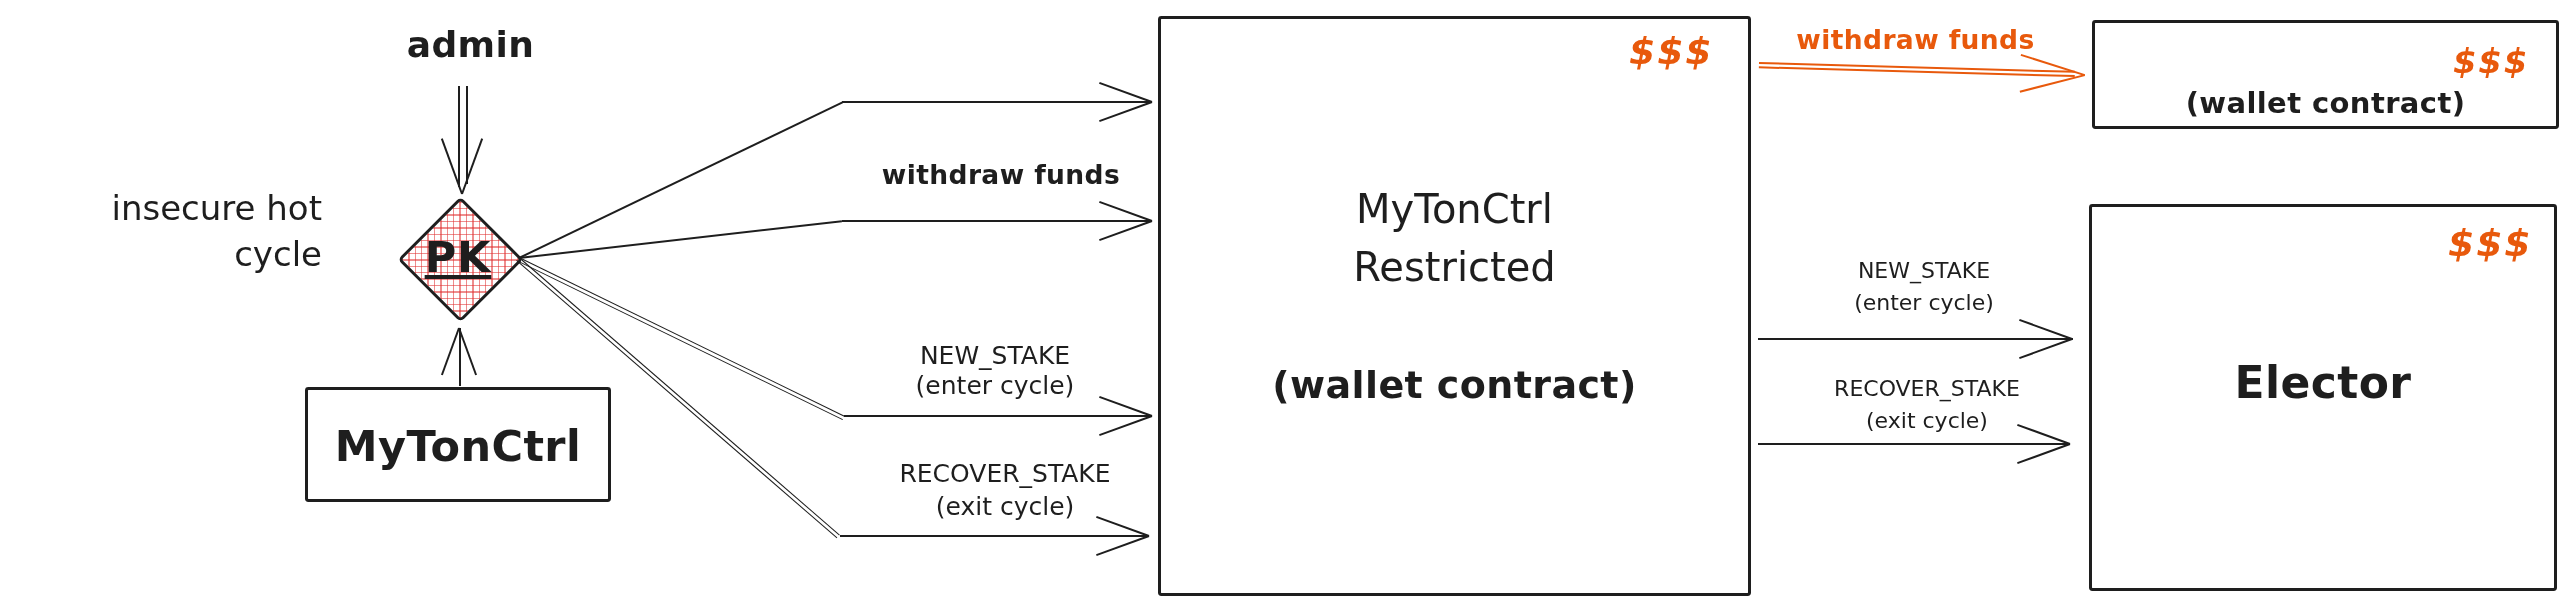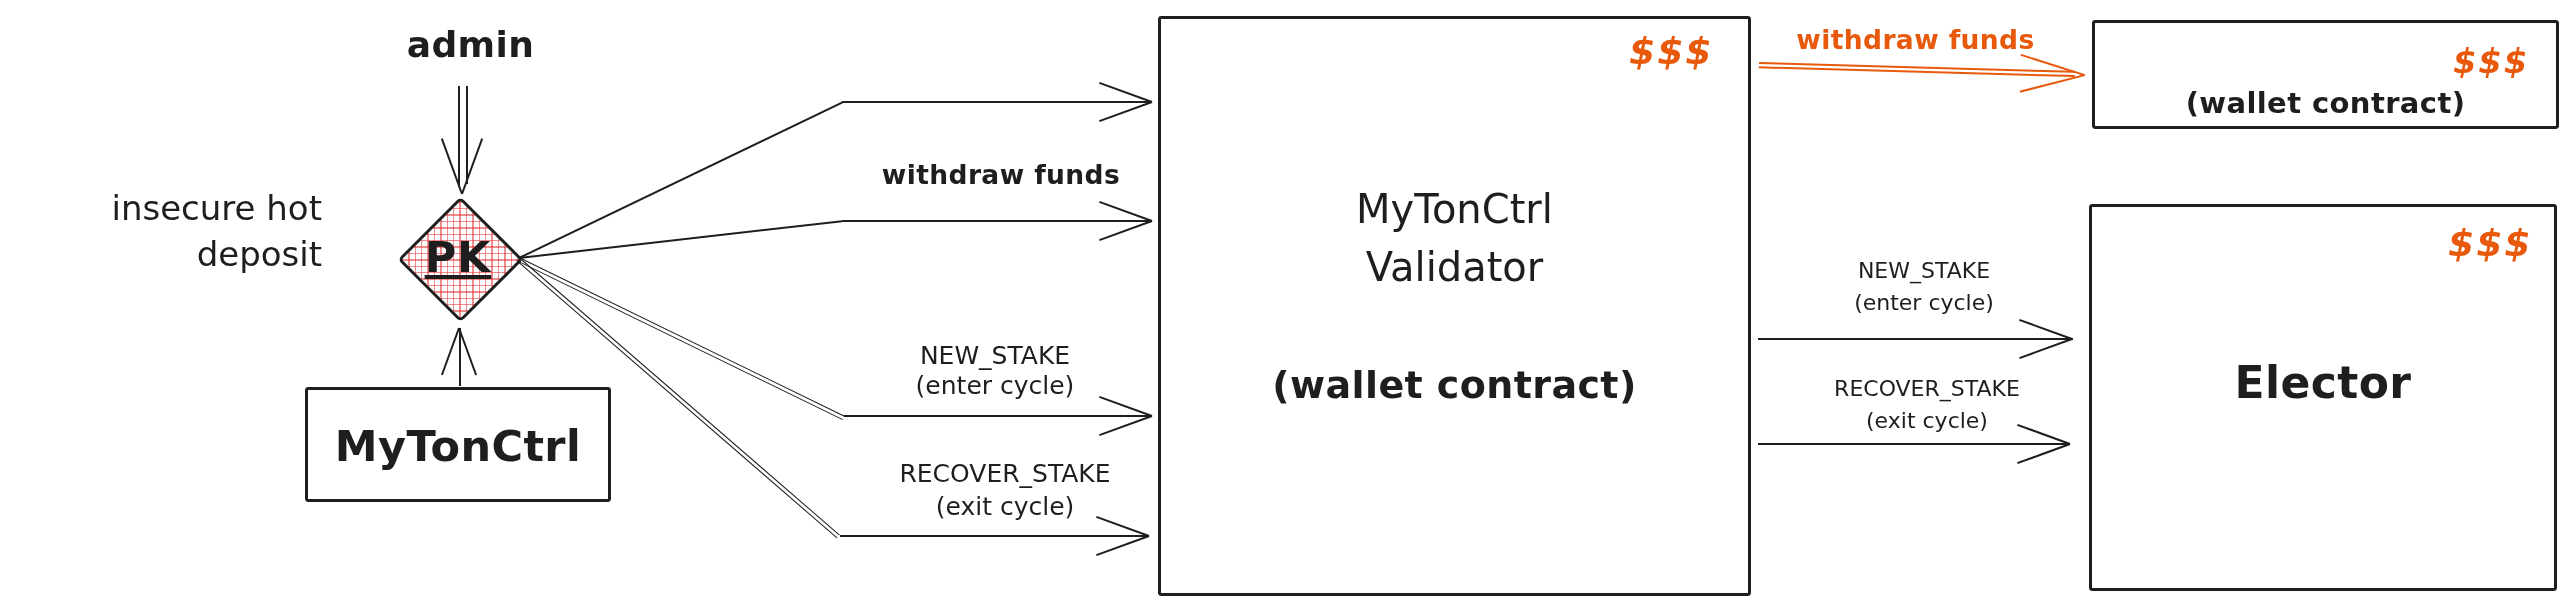--- a/index.html
+++ b/index.html
@@ -46,21 +46,21 @@
 </style>
 </head>
 <body>
 
 <div id="canvas">
 
   <div class="txt" style="left:385px;top:24px;width:171px;font-size:36px;">admin</div>
 
   <div style="position:absolute;left:0px;top:185px;width:322px;text-align:right;font-size:34px;line-height:46px;">
     <div>insecure hot</div>
-    <div>deposit</div>
+    <div>cycle</div>
   </div>
 
   <div class="vline" style="left:458px;top:86px;height:101px;"></div>
   <div class="vline" style="left:466px;top:86px;height:98px;"></div>
   <div class="head d" style="left:462px;top:193px;">
     <span class="a1"></span>
       <span class="a2"></span>
   </div>
 
   <div class="pk-wrap">
@@ -111,21 +111,21 @@
     </div>
   <div style="position:absolute;left:834px;top:458px;width:342px;text-align:center;font-size:25px;line-height:32.5px;">
     <div>RECOVER_STAKE</div>
     <div>(exit cycle)</div>
   </div>
 
   <div class="box" style="left:1158px;top:16.2px;width:593px;height:580px;"></div>
   <div class="money" style="left:1629px;top:29px;">$$$</div>
   <div style="position:absolute;left:1158px;top:180px;width:593px;text-align:center;font-size:40px;line-height:58px;">
     <div>MyTonCtrl</div>
-    <div>Validator</div>
+    <div>Restricted</div>
   </div>
   <div class="txt" style="left:1158px;top:363px;width:593px;font-size:38px;">(wallet contract)</div>
 
   <div style="position:absolute;left:1759px;top:62px;width:326px;height:0;transform:rotate(1.6deg);transform-origin:0 50%;">
     <div class="line oline" style="left:0;top:0;width:316px;border-top-width:2.1px;box-shadow:0 4.3px 0 #e8590c;"></div>
     <div class="head o" style="left:326px;top:2.6px;">
       <span class="a1"></span>
         <span class="a2"></span>
     </div>
   </div>

